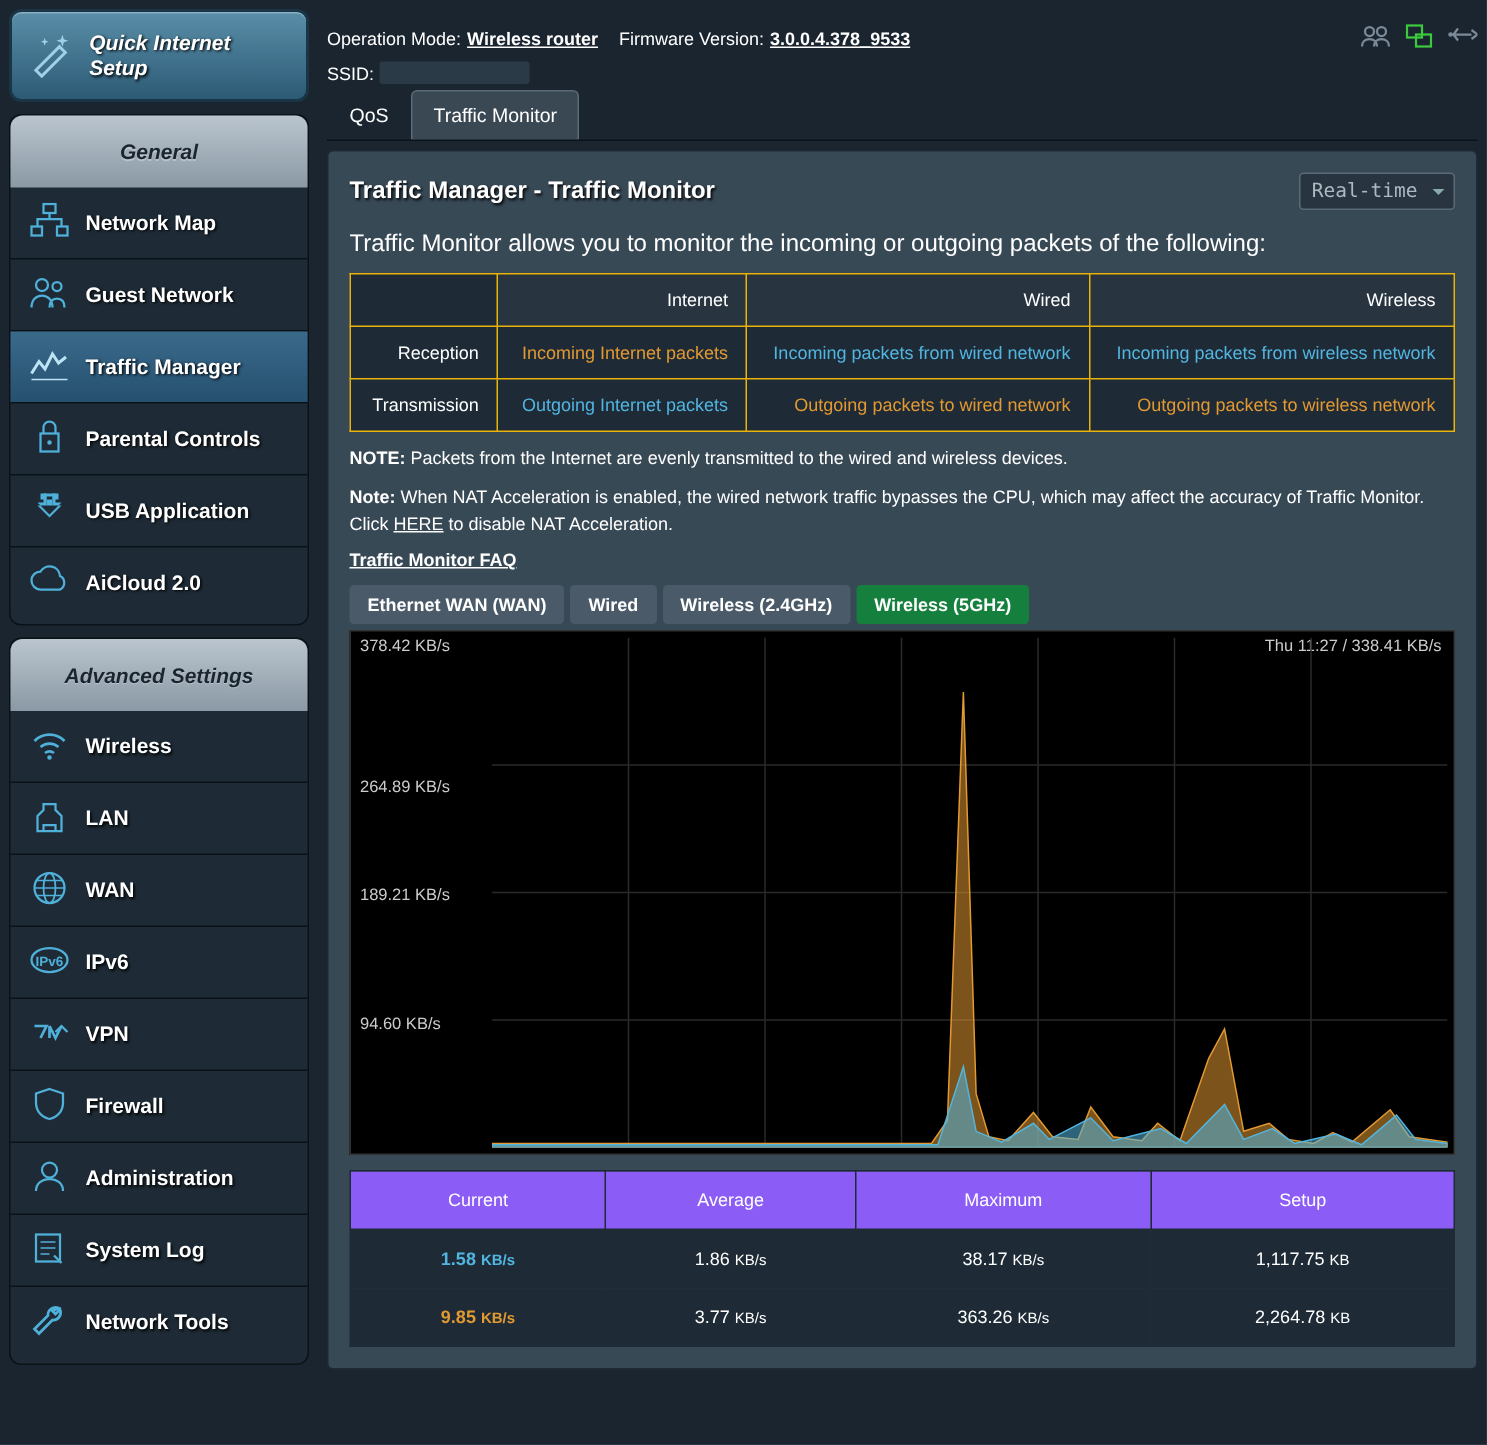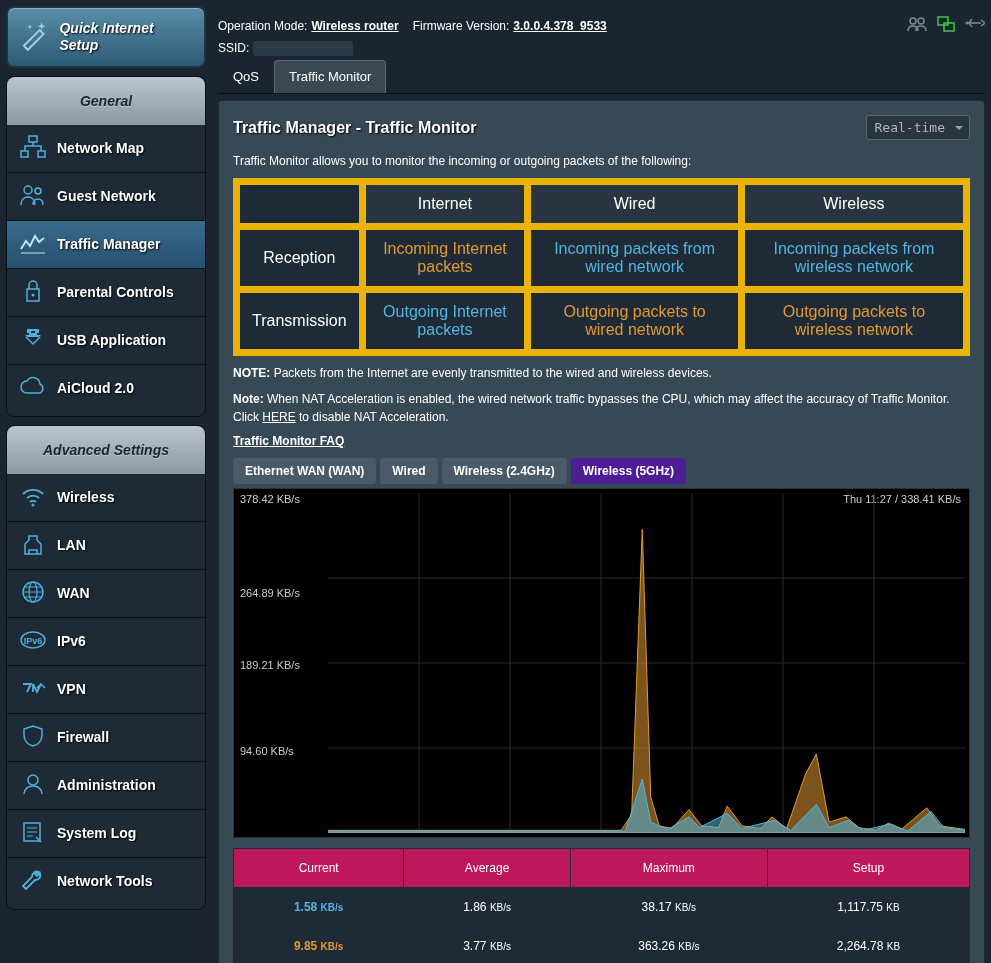--- a/index.html
+++ b/index.html
@@ -1,64 +1,64 @@
 <!DOCTYPE html>
 <html><head>
 <meta charset="utf-8">
 <style>
 *{box-sizing:border-box;margin:0;padding:0}
 body{background:#1a2530;font-family:Verdana,Arial,sans-serif;font-size:13px;color:#fff;width:991px}
 .container{display:flex}
 .sidebar{width:212px;padding:6px}
 .main{flex:1;padding:12px 6px}
-.qis-btn{background:linear-gradient(#5a8ea8,#2c5a75);border:2px solid #1a3545;border-radius:8px;padding:12px 10px;display:flex;cursor:pointer;box-shadow:inset 0 1px 0 rgba(255,255,255,.3)}
+.qis-btn{background:linear-gradient(#5a8ea8,#2c5a75);border:2px solid #1a3545;border-radius:8px;padding:12px 10px;display:flex;align-items:center;cursor:pointer;box-shadow:inset 0 1px 0 rgba(255,255,255,.3)}
 .qis-btn svg{margin-right:10px}
 .qis-txt{color:#fff;font-weight:bold;font-style:italic;text-shadow:1px 1px 2px #000;font-size:14px;line-height:1.2}
 .nav-sec{background:#1e2b36;border:1px solid #0a1218;border-radius:8px;margin-top:8px;padding-bottom:4px}
 .nav-hdr{background:linear-gradient(#bac5ce,#8a99a5);color:#1a2530;text-align:center;font-weight:bold;font-style:italic;padding:16px;border-radius:8px 8px 0 0;text-shadow:0 1px 0 rgba(255,255,255,.3);font-size:14px}
 .nav-item{display:flex;align-items:center;padding:10px 12px;cursor:pointer;border-bottom:1px solid #0a1218;font-weight:bold;font-size:14px}
 .nav-item:last-child{border-bottom:none}
 .nav-item.active{background:linear-gradient(#3a6a8a,#265070)}
 .nav-item svg{margin-right:10px;flex-shrink:0}
 .nav-label{text-shadow:1px 1px 2px #000}
 .topbar{font-size:12px;padding:4px 0;display:flex;align-items:center}
 .topbar .lbl{margin-right:4px}
 .topbar .val{color:#fff;text-decoration:underline;font-weight:bold;margin-right:14px}
 .topbar .icons{margin-left:auto;display:flex;gap:10px}
-.ssid-row{font-size:12px;padding:2px 0 4px;display:flex;align-items:flex-start}
+.ssid-row{font-size:12px;padding:2px 0 4px;display:flex;align-items:center}
 .ssid-val{display:inline-block;width:100px;height:15px;background:#2a3a47;margin-left:4px;border-radius:2px}
 .tabs{display:flex;border-bottom:1px solid #0a1218}
 .tab{padding:8px 14px;cursor:pointer;font-size:13px;color:#fff;border:1px solid transparent}
 .tab.active{background:#3a4854;border:1px solid #5a6a78;border-bottom:none;border-radius:4px 4px 0 0}
 .panel{background:#384956;border:1px solid #1e2b36;padding:14px;border-radius:4px;margin-top:6px}
 .panel-hdr{display:flex;align-items:center;margin-bottom:14px}
 .panel-title{font-size:16px;font-weight:bold;text-shadow:1px 1px 2px #000}
 .mode-sel{margin-left:auto;background:#28343f;border:1px solid #5a6a78;color:#aeb8c2;padding:4px 24px 4px 8px;font-size:13px;position:relative;border-radius:3px;cursor:pointer;font-family:monospace}
 .mode-sel:after{content:"";position:absolute;right:6px;top:50%;margin-top:-2px;border:4px solid transparent;border-top-color:#8aa}
-.desc{font-size:12px;margin:10px 0}
+.desc{font-size:16px;margin:10px 0}
 .dir-tbl{width:100%;border-collapse:collapse;background:#1e2b36;margin:6px 0}
-.dir-tbl th,.dir-tbl td{border:7px solid #eab308;padding:10px 12px;text-align:center;font-size:16px;vertical-align:middle}
+.dir-tbl th,.dir-tbl td{border:1px solid #eab308;padding:10px 12px;text-align:right;font-size:12px;vertical-align:middle}
 .dir-tbl th{font-weight:normal;background:#28343f}
 .dir-tbl .col-hdr{font-weight:normal;color:#fff}
 .lnk-b{color:#52b5e0;cursor:pointer}
 .lnk-o{color:#e29932;cursor:pointer}
 .note{font-size:12px;margin:8px 0;line-height:1.5}
 .note .lbl{font-weight:bold}
 .note .u{text-decoration:underline;cursor:pointer}
 .faq{font-size:12px;text-decoration:underline;font-weight:bold;cursor:pointer;margin:6px 0 10px}
 .if-tabs{display:flex;gap:4px;margin-top:8px}
 .if-tab{background:#4a5a68;padding:6px 12px;font-size:12px;font-weight:bold;cursor:pointer;border-radius:3px}
-.if-tab.active{background:#4c1d95;color:#fff}
+.if-tab.active{background:#15803d;color:#fff}
 .chart-box{background:#000;border:1px solid #333;position:relative;height:350px;margin-top:4px}
 .chart-yl{position:absolute;left:6px;font-size:11px;color:#ccc}
 .chart-info{position:absolute;right:8px;top:4px;font-size:11px;color:#ccc}
 .chart-area{position:absolute;left:94px;right:4px;top:4px;bottom:4px}
 .stats-tbl{width:100%;border-collapse:collapse;margin-top:10px}
 .stats-tbl th,.stats-tbl td{border:1px solid #1e2b36;padding:12px;text-align:center;font-size:12px}
-.stats-tbl th{background:#be185d;font-weight:normal}
+.stats-tbl th{background:#8b5cf6;font-weight:normal}
 .stats-tbl td{background:#1e2b36}
 .st-b{color:#52b5e0;font-weight:bold}
 .st-o{color:#e29932;font-weight:bold}
 .unit{font-size:10px}
 </style>
 </head>
 <body>
 
 <div class="container">
   <div class="sidebar">

